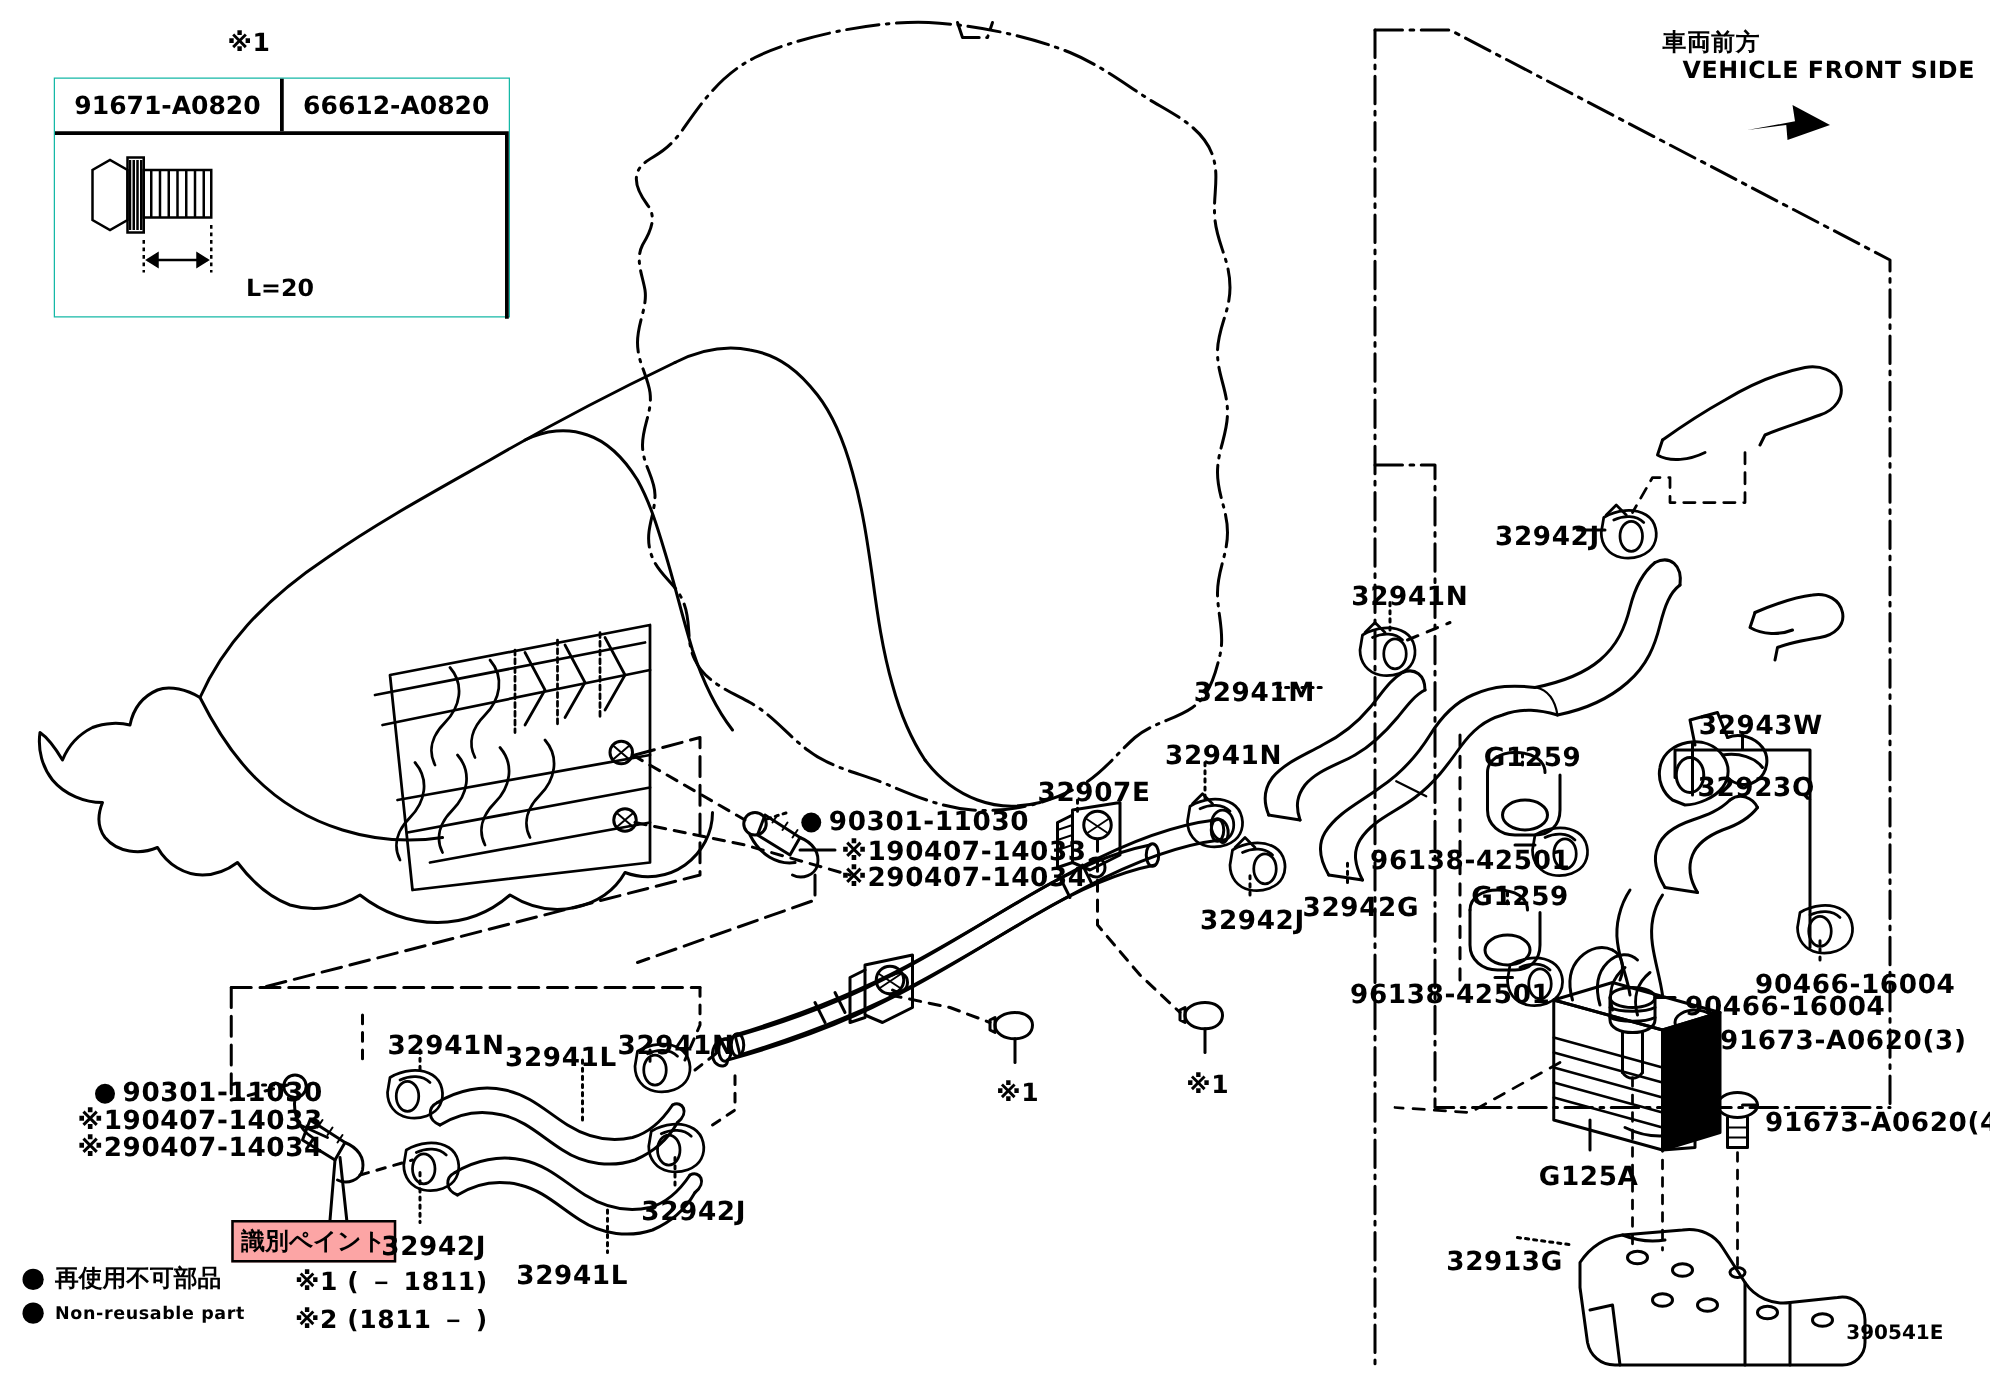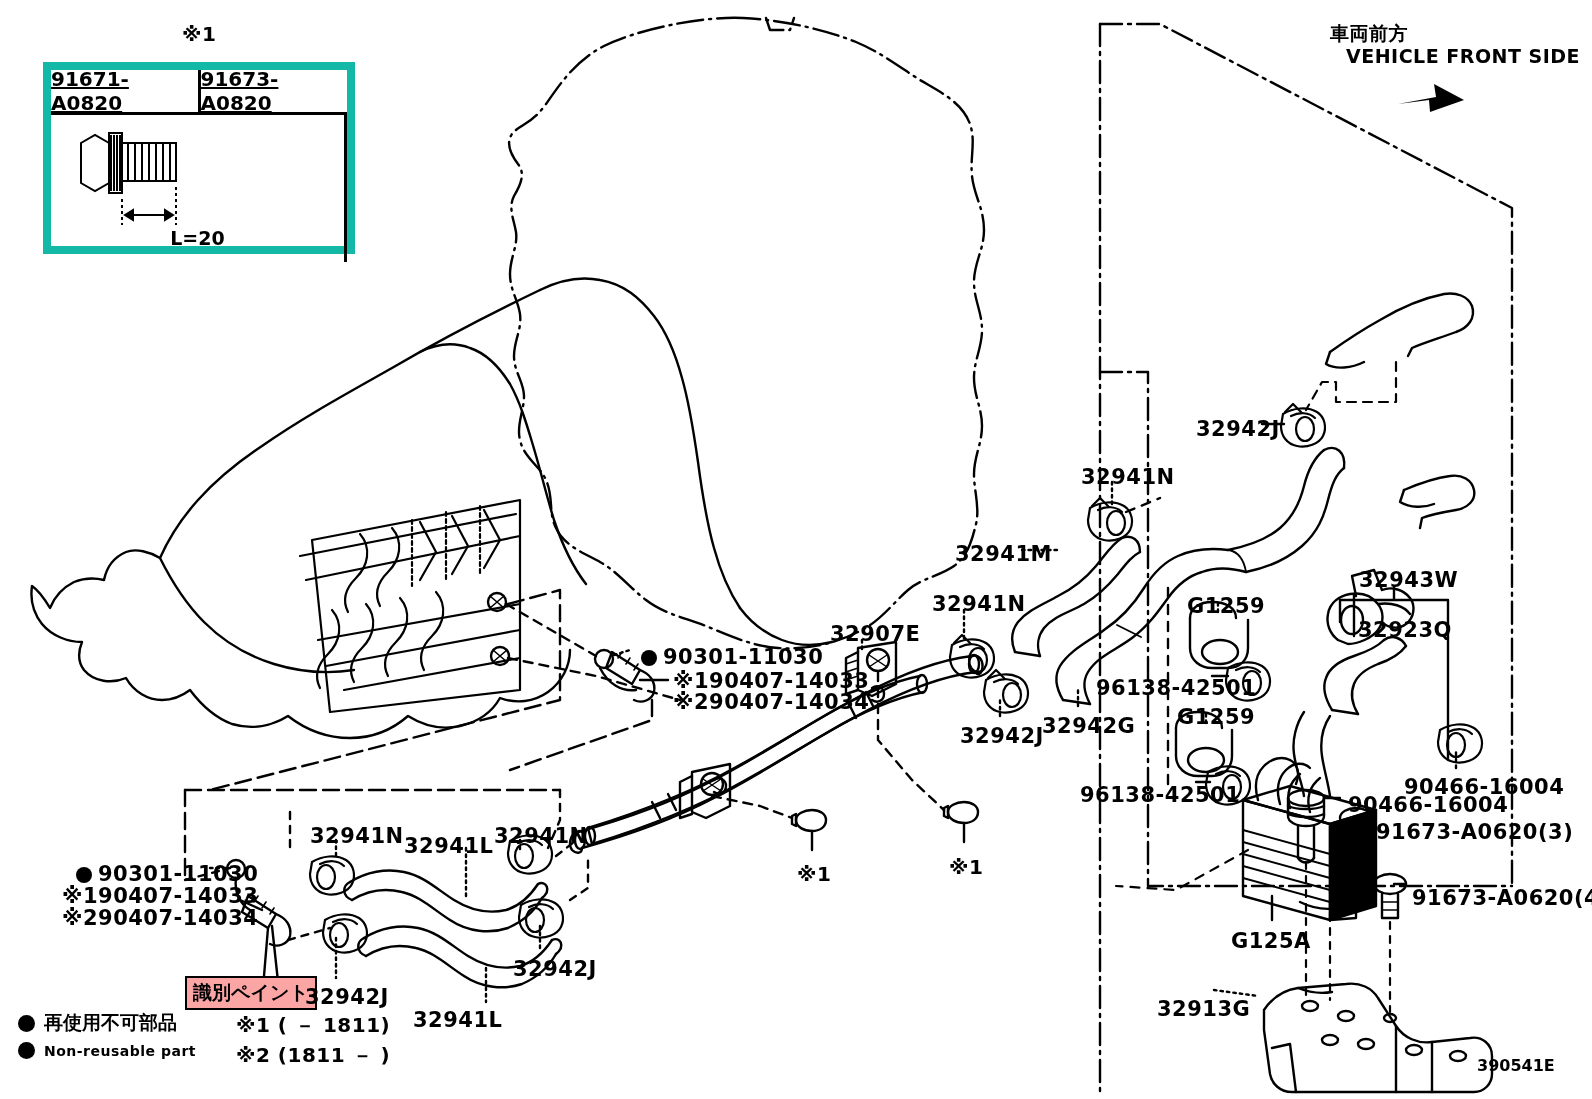--- a/index.html
+++ b/index.html
@@ -7,22 +7,22 @@
   #page{position:relative;width:1592px;height:1099px;background:#fff;overflow:hidden;}
   #art{position:absolute;left:0;top:0;width:1592px;height:1099px;}
   .lbl{position:absolute;font-family:"DejaVu Sans","Liberation Sans",sans-serif;
        font-weight:bold;color:#000;white-space:nowrap;letter-spacing:.5px;}
   .pn{font-size:21px;}
   .pn-s{font-size:20px;}
   .jp{font-family:"DejaVu Sans","Liberation Sans",sans-serif;font-size:19px;font-weight:bold;}
   .fignum{font-size:16px;font-weight:bold;letter-spacing:0;}
   .legend-row{position:absolute;display:flex;align-items:center;gap:9px;}
   .dot{display:inline-block;width:17px;height:17px;border-radius:50%;background:#000;flex:none;}
-  .tbl{position:absolute;left:43px;top:62px;width:312px;height:192px;
-       border:8px solid #14b8a6;box-sizing:border-box;text-decoration:underline;}
+  .tbl{position:absolute;left:43px;top:62px;width:365px;height:192px;
+       border:1px solid #14b8a6;box-sizing:border-box;}
   .tbl-hdr{display:flex;height:42px;border-bottom:3px solid #000;}
   .tbl-hdr>div{flex:1;display:flex;align-items:center;justify-content:center;
       font-size:20px;font-weight:bold;}
   .tbl-hdr>div:first-child{border-right:3px solid #000;}
   .tbl-body{display:flex;height:147px;gap:24px;}
   .tbl-body>div{flex:1;position:relative;}
   .tbl-body>div:first-child{border-right:3px solid #000;}
   .dimlbl{position:absolute;bottom:13px;left:0;right:0;text-align:center;
       font-size:19px;font-weight:bold;}
   .idbox{position:absolute;border:2px solid #000;background:#fca5a5;
@@ -455,21 +455,21 @@
         <path d="M240 900 L 262 910"></path>
       </g>
 
     </g>
   </svg>
 
   <div class="lbl pn-s star" style="left:182px;top:22px;">※1</div>
   <div class="tbl">
     <div class="tbl-hdr">
       <div>91671-A0820</div>
-      <div>91673-A0820</div>
+      <div>66612-A0820</div>
     </div>
     <div class="tbl-body">
       <div>
         <svg viewBox="0 0 150 145" width="150" height="145">
           <g fill="none" stroke="#000" stroke-width="2">
             <path d="M30 28 L30 68 L44 76 L58 68 L58 28 L44 20 Z"></path>
             <rect x="58" y="18" width="13" height="60"></rect>
             <path d="M60 20 L60 76 M63 20 L63 76 M66 20 L66 76 M69 20 L69 76"></path>
             <rect x="71" y="28" width="54" height="38"></rect>
             <path d="M77 28 L77 66 M84 28 L84 66 M91 28 L91 66 M98 28 L98 66 M105 28 L105 66 M112 28 L112 66 M119 28 L119 66"></path>

